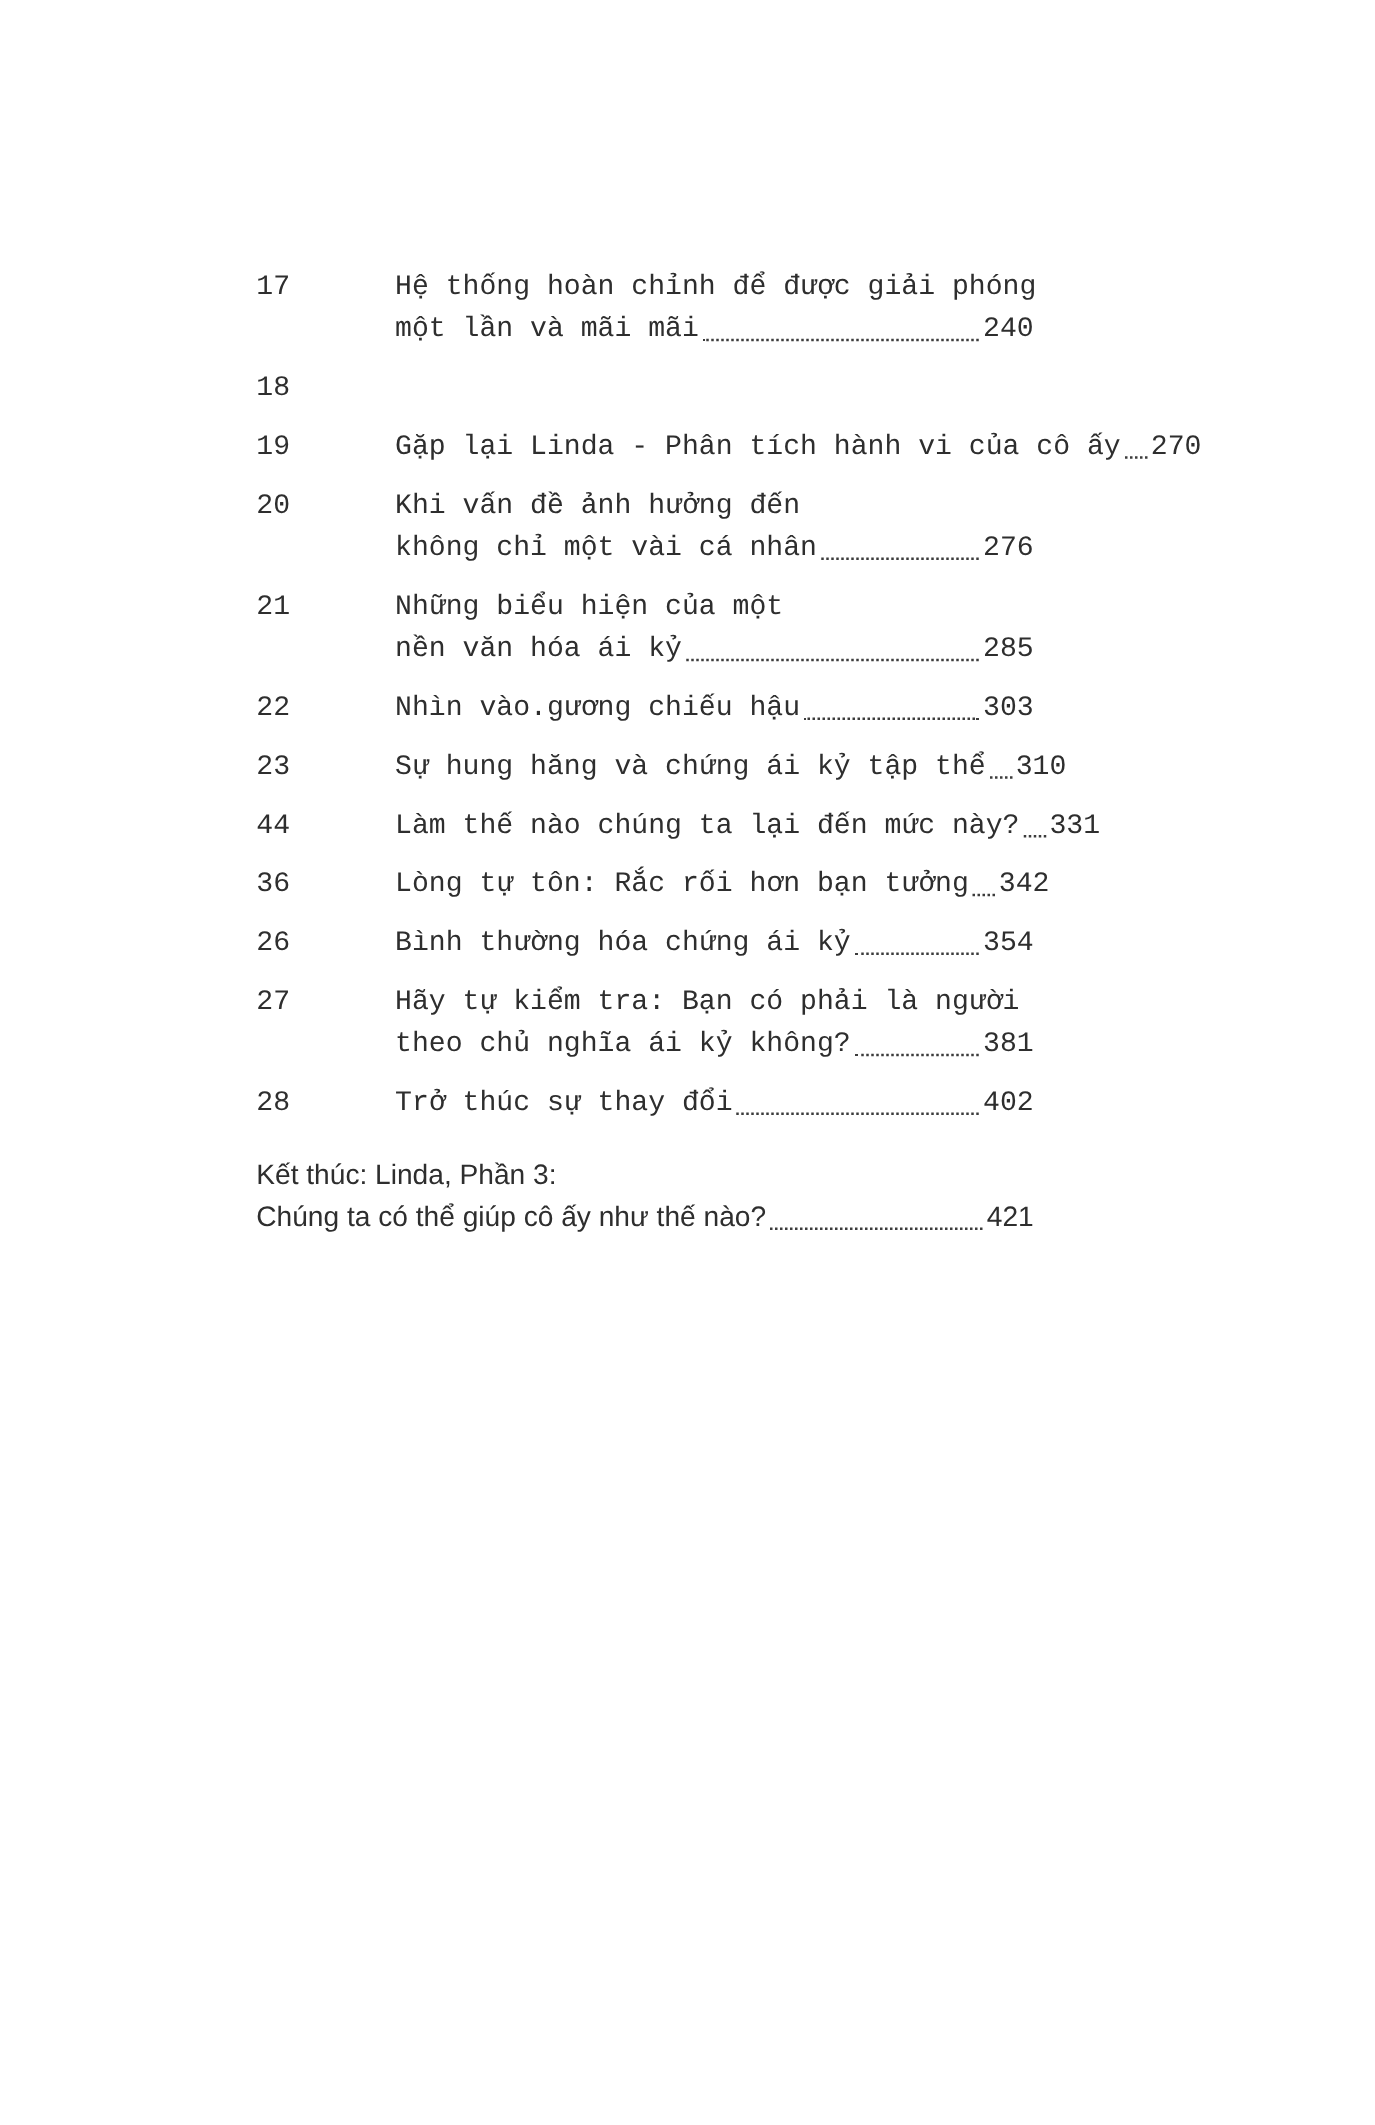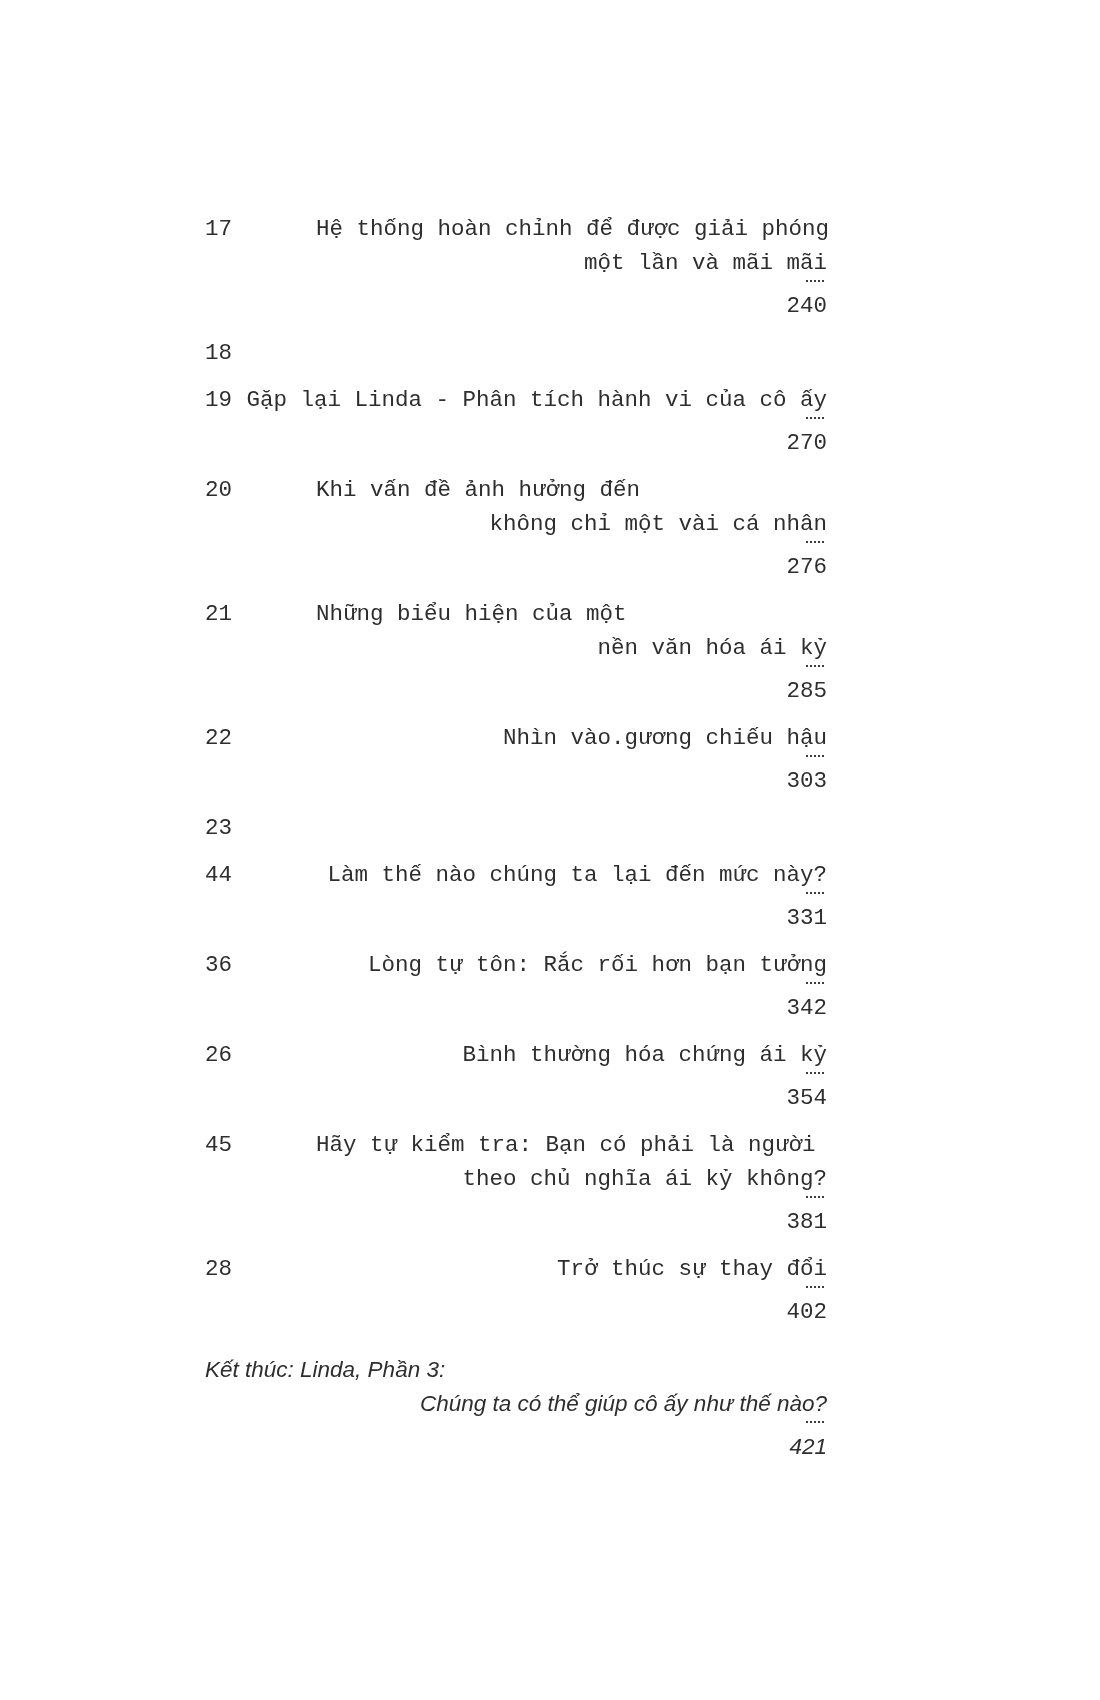--- a/index.html
+++ b/index.html
@@ -37,40 +37,38 @@
     flex: 1;
     min-width: 0;
     margin-left: 26px;
   }
   .line {
     white-space: nowrap;
   }
   .lastline {
     display: flex;
     align-items: flex-end;
-    flex-direction: column;
   }
   .lastline .title-text {
     white-space: nowrap;
   }
   .leader {
     flex: 1;
     min-width: 18px;
     margin: 0 3px;
     border-bottom: 2.5px dotted #3c3c3c;
     margin-bottom: 7px;
   }
   .pgnum {
     flex: none;
   }
   .footer {
     margin-top: 24px;
     font-size: 22.5px;
     line-height: 34px;
-    font-style: italic;
   }
 </style>
 </head>
 <body>
 
 <div class="page-content">
   <div>
   <div class="entry">
     <div class="num">17</div>
     <div class="title">
@@ -128,20 +126,27 @@
           <div class="lastline">
             <span class="title-text">Nhìn vào.gương chiếu hậu</span>
             <span class="leader"></span>
             <span class="pgnum">303</span>
           </div>
         </div>
   </div>
 
   <div class="entry">
     <div class="num">23</div>
+    <div class="title">
+          <div class="lastline">
+            <span class="title-text">Sự hung hăng và chứng ái kỷ tập thể</span>
+            <span class="leader"></span>
+            <span class="pgnum">310</span>
+          </div>
+        </div>
   </div>
 
   <div class="entry">
     <div class="num">44</div>
     <div class="title">
           <div class="lastline">
             <span class="title-text">Làm thế nào chúng ta lại đến mức này?</span>
             <span class="leader"></span>
             <span class="pgnum">331</span>
           </div>
@@ -164,21 +169,21 @@
     <div class="title">
           <div class="lastline">
             <span class="title-text">Bình thường hóa chứng ái kỷ</span>
             <span class="leader"></span>
             <span class="pgnum">354</span>
           </div>
         </div>
   </div>
 
   <div class="entry">
-    <div class="num">45</div>
+    <div class="num">27</div>
     <div class="title">
           <div class="line">Hãy tự kiểm tra: Bạn có phải là người</div>
           <div class="lastline">
             <span class="title-text">theo chủ nghĩa ái kỷ không?</span>
             <span class="leader"></span>
             <span class="pgnum">381</span>
           </div>
         </div>
   </div>
 

